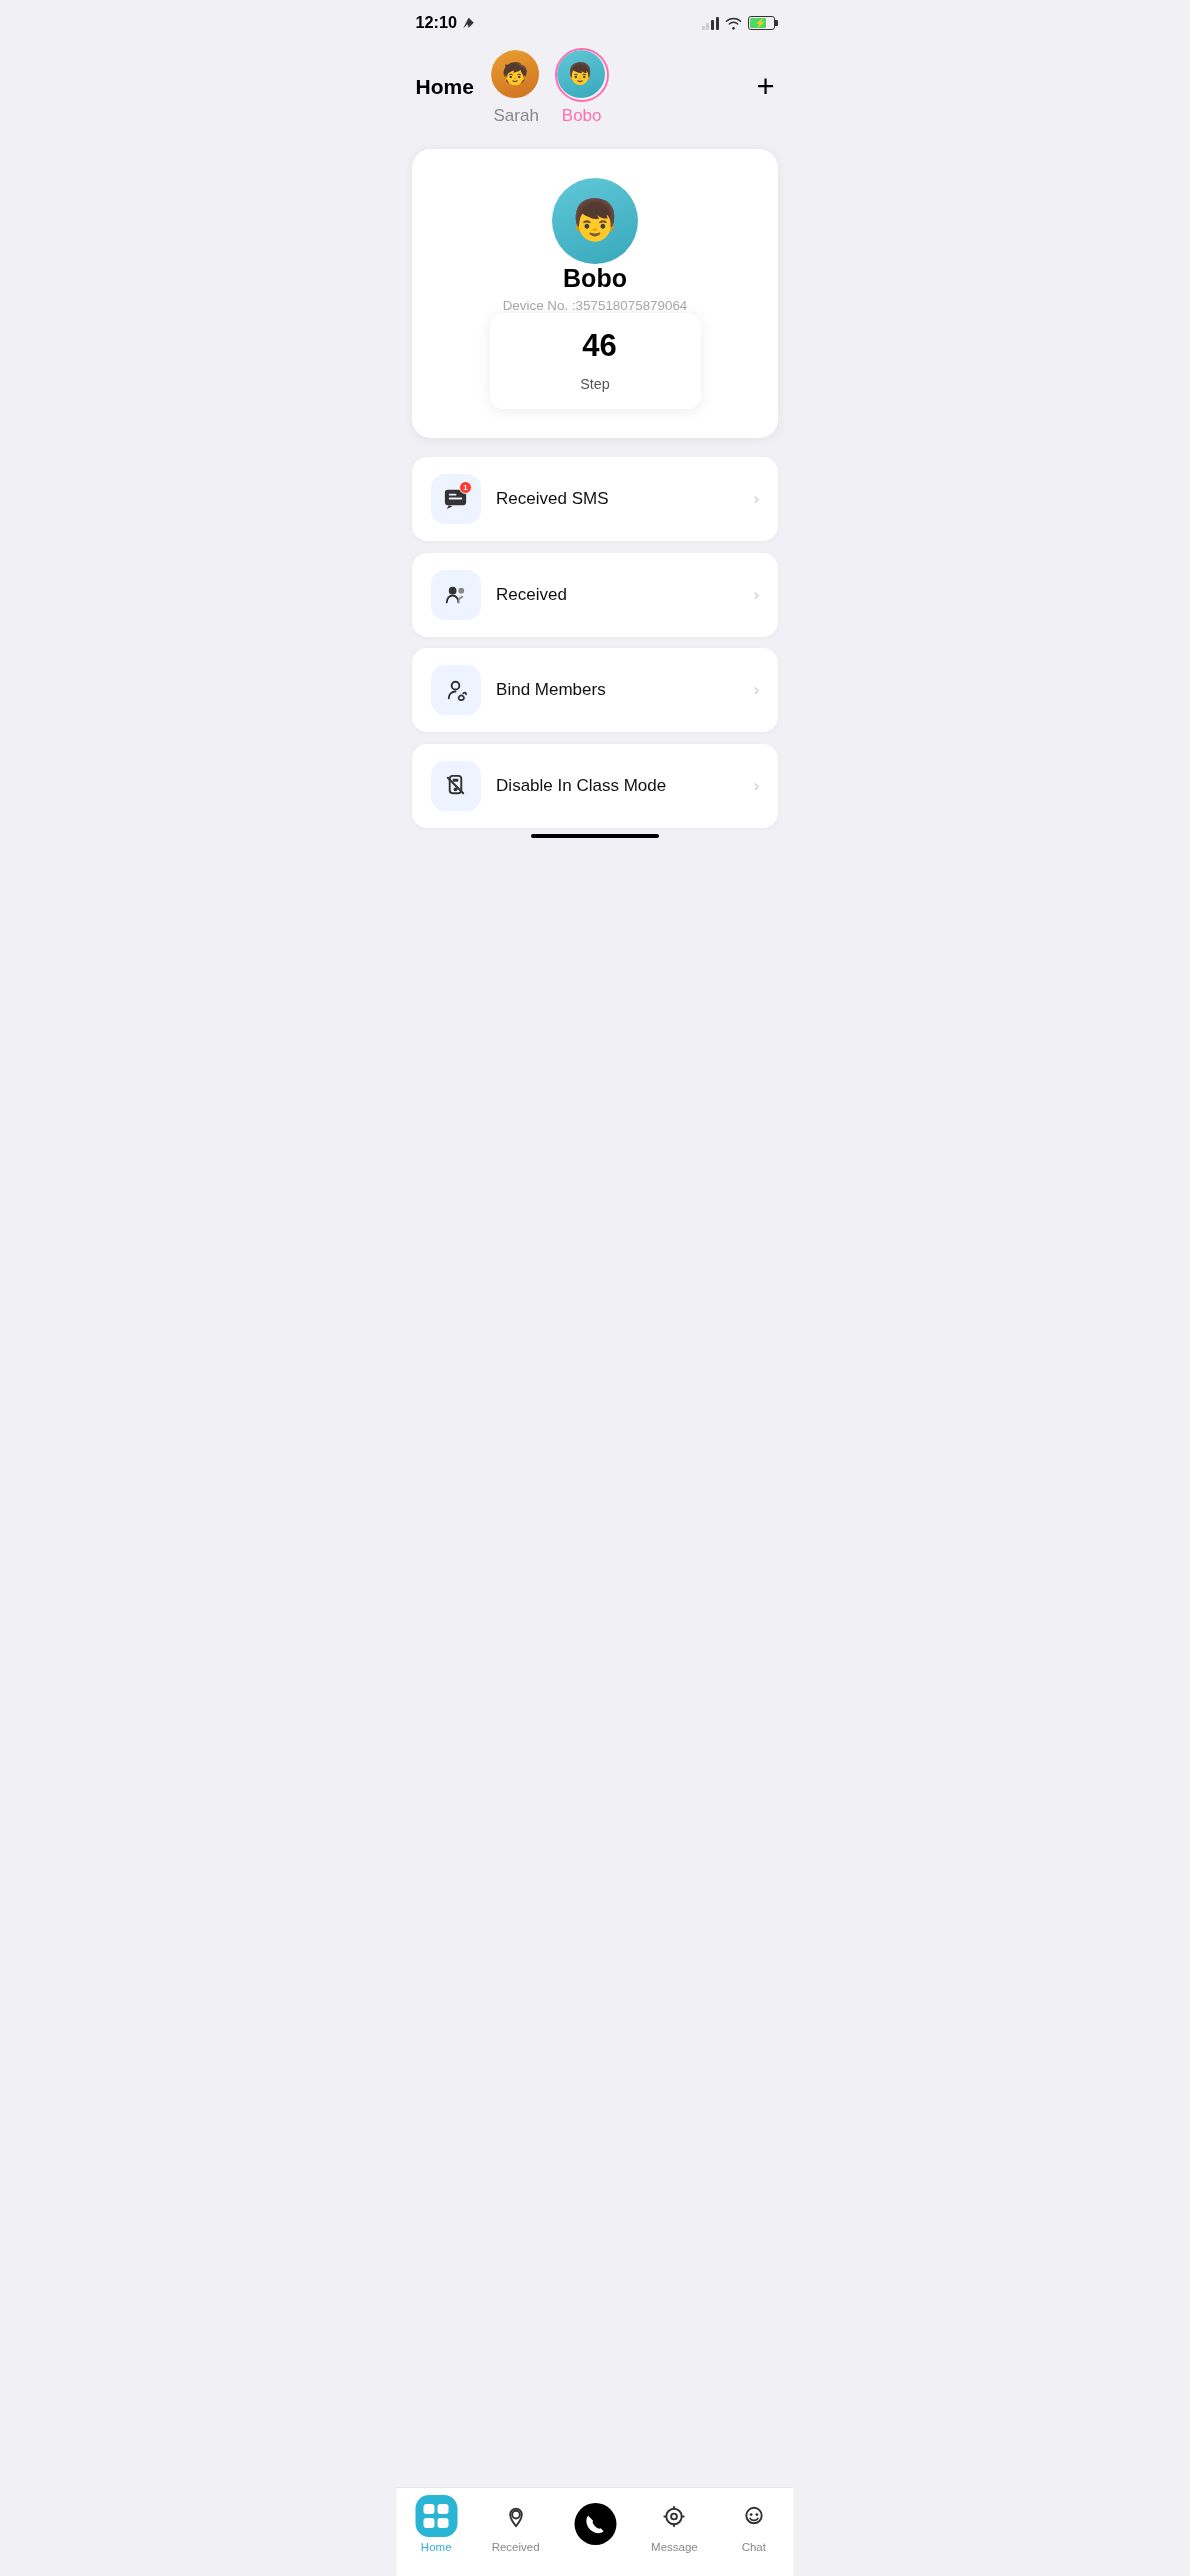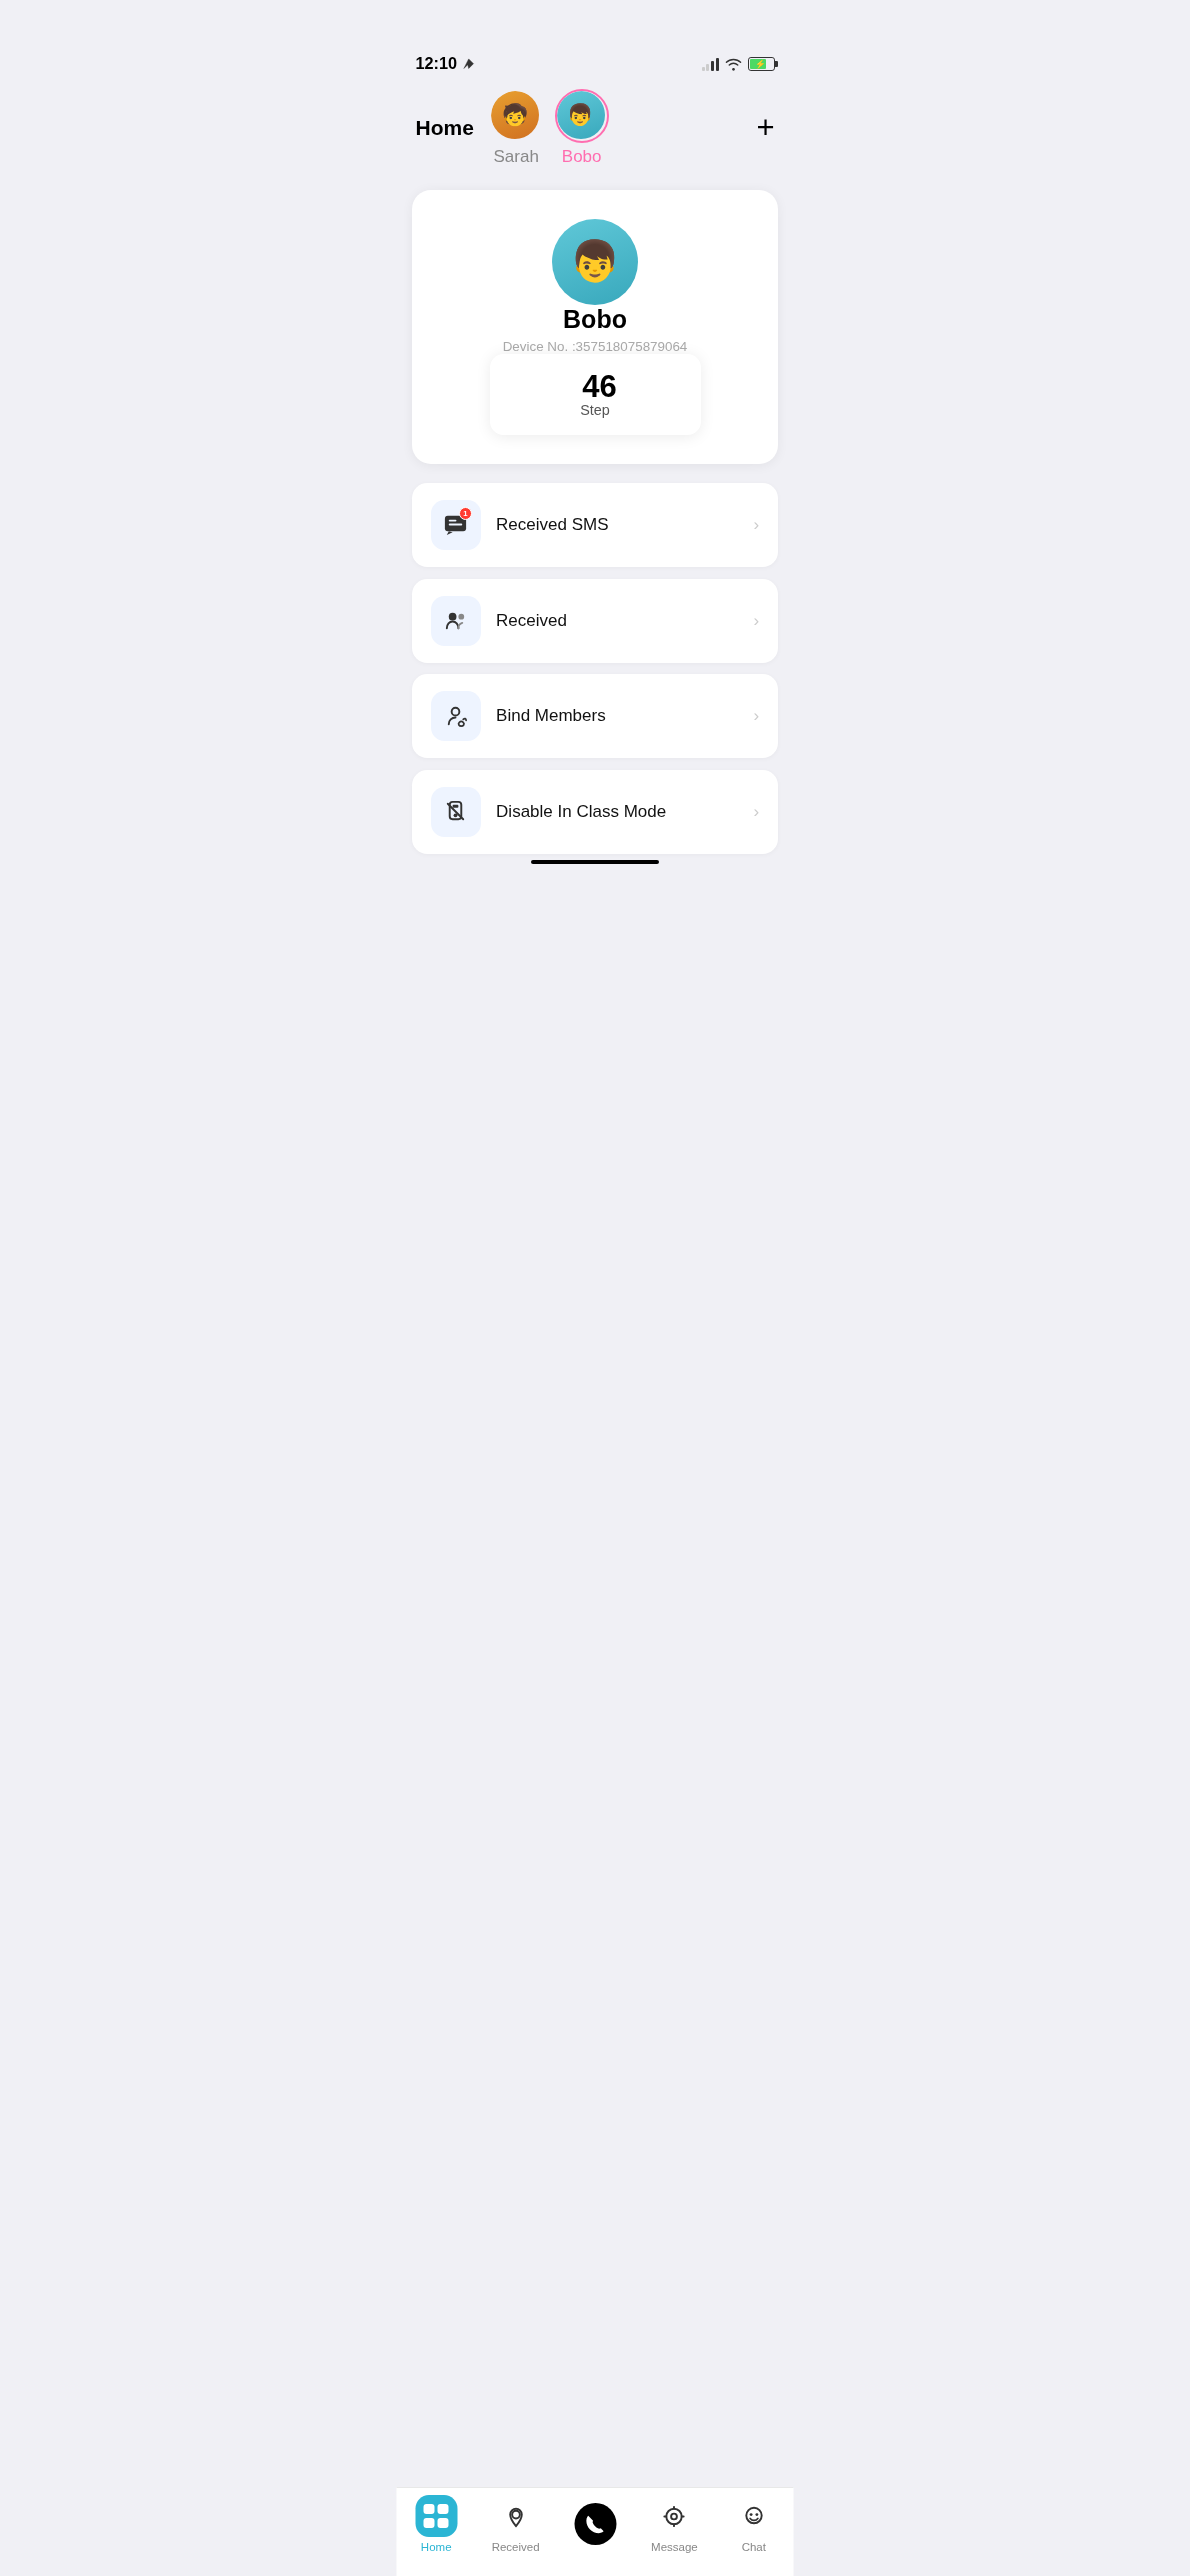--- a/index.html
+++ b/index.html
@@ -15,21 +15,20 @@
       overflow-x: hidden;
     }
 
     
     .status-bar {
       display: flex;
       justify-content: space-between;
       align-items: center;
       padding: 13.4px 19px 7.7px;
       background: #f0f0f5;
-      margin-top: 41px;
     }
     .status-time {
       font-size: 16.3px;
       font-weight: 600;
       display: flex;
       align-items: center;
       gap: 4.8px;
     }
     .status-icons {
       display: flex;
@@ -165,21 +164,21 @@
     .steps-number {
       font-size: 31px;
       font-weight: 700;
       color: #000;
       line-height: 1;
       margin-left: 9px;
     }
     .steps-label {
       font-size: 14.4px;
       color: #555;
-      margin-top: 0;
+      margin-top: 15px;
     }
 
     
     .menu-list {
       padding: 0 15.3px;
       display: flex;
       flex-direction: column;
       gap: 11.5px;
     }
     .menu-item {

